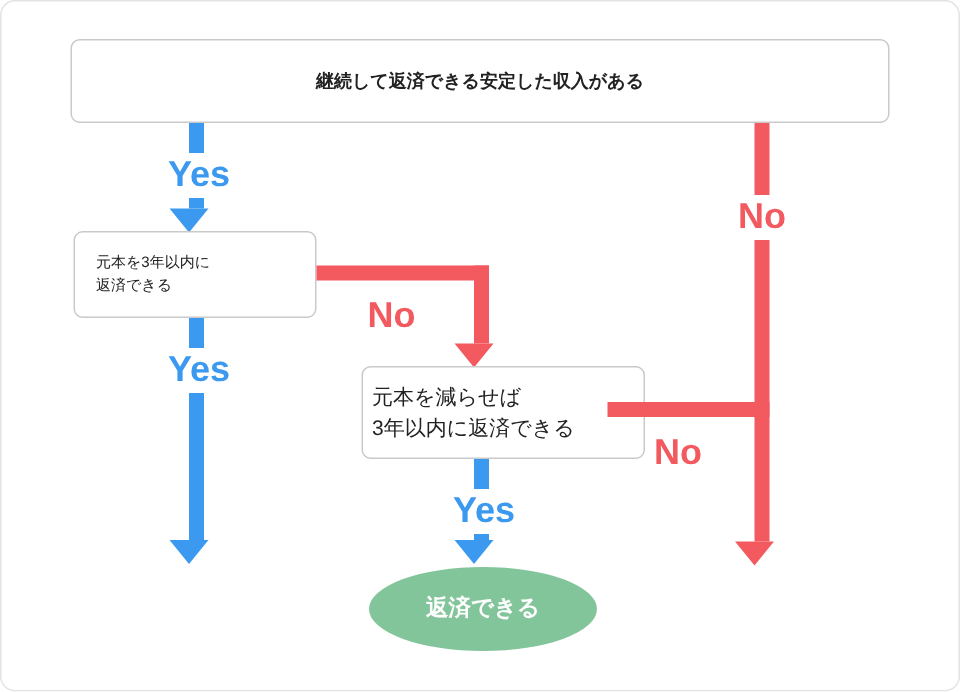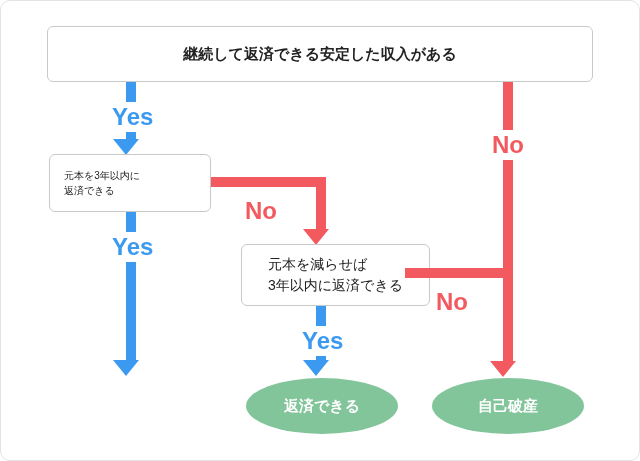--- a/index.html
+++ b/index.html
@@ -22,32 +22,32 @@
     border: 1px solid #c9c9c9;
     border-radius: 6px;
     color: #222222;
     display: flex;
     flex-direction: column;
     justify-content: center;
   }
   .top-box {
     left: 46px; top: 25px; width: 546px; height: 56px;
     align-items: center;
-    font-size: 15px;
+    font-size: 12px;
     font-weight: bold;
   }
   .box2 {
     left: 48px; top: 153px; width: 162px; height: 58px;
     padding-left: 14px;
     font-size: 10px;
     line-height: 1.5;
   }
   .box3 {
     left: 240px; top: 243px; width: 189px; height: 62px;
-    padding-left: 26px;
+    padding-left: 6px;
     font-size: 14px;
     line-height: 1.5;
   }
   .box .line { display: block; }
 
   .vline { position: absolute; width: 10px; }
   .hline { position: absolute; height: 10px; }
   .blue-bg { background: #3b9af0; }
   .red-bg  { background: #f25a60; }
 
@@ -134,17 +134,14 @@
 
   <div class="vline blue-bg" style="left:315px; top:305px; height:54px;"></div>
   <div class="head blue" style="left:302px; top:359px;"></div>
   <div class="edge-label blue" style="left:296px; top:325px;">Yes</div>
 
 
   <div class="oval oval-2">
     <span class="line">返済できる</span>
   </div>
 
-  <div class="oval oval-3">
-    <span class="line">自己破産</span>
-  </div>
 
 </div>
 
 </body></html>

